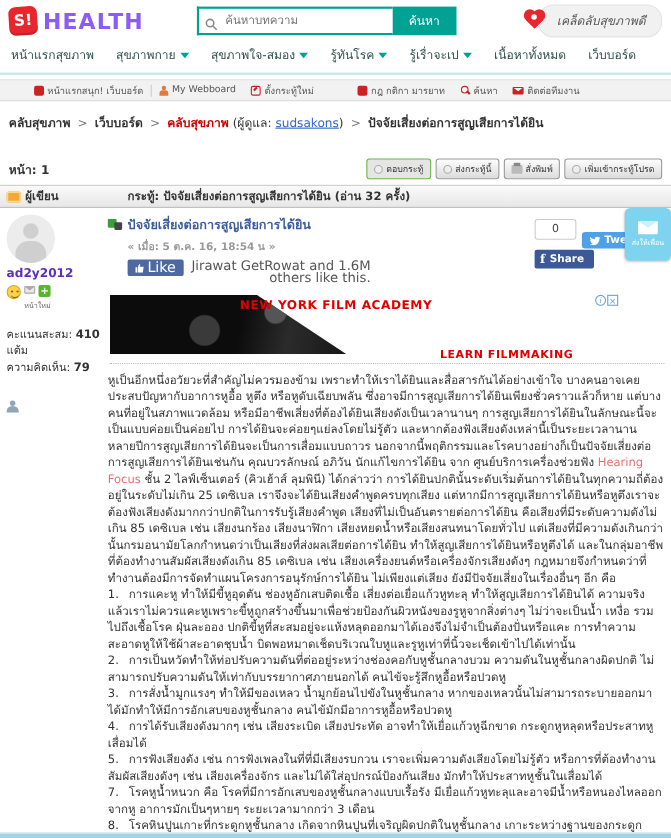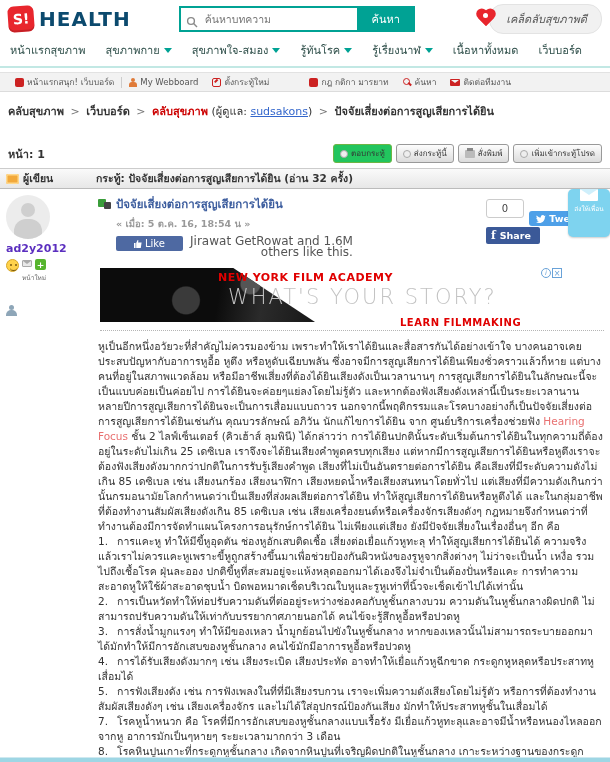--- a/index.html
+++ b/index.html
@@ -11,21 +11,21 @@
   .page { width:610px; height:762px; position:relative; background:#fff; }
 
   
   .site-header { display:flex; align-items:center; padding:5px 8px 4px; height:36px; }
   .logo { display:flex; align-items:center; gap:5px; cursor:pointer; }
   .logo-badge {
     width:26px; height:26px; background:#e8262d; border-radius:6px;
     color:#fff; font-weight:bold; font-size:14px; display:flex; align-items:center;
     justify-content:center; transform:rotate(-4deg); box-shadow:inset 0 -2px 0 rgba(0,0,0,.15);
   }
-  .brand { font-size:20px; font-weight:800; letter-spacing:1px; color:#0c4a6e;text-align:center; }
+  .brand { font-size:20px; font-weight:800; letter-spacing:1px; color:#8b5cf6;text-align:center; }
   .search { display:flex; align-items:center; margin-left:48px; position:relative; }
   .search input {
     width:178px; height:26px; border:2px solid #00a294; border-right:none;
     padding:0 4px 0 24px; font-size:10.5px; color:#444; outline:none;
     font-family:inherit;
   }
   .search .mag { position:absolute; left:7px; top:7px; }
   .search button {
     width:58px; height:26px; background:#00a294; color:#fff; border:none;
     font-size:11px; cursor:pointer; font-family:inherit;
@@ -45,21 +45,21 @@
   }
 
   
   .nav { display:flex; gap:20px; padding:5px 10px 7px; border-bottom:2px solid #c2e8e4; }
   .nav-item { display:flex; align-items:center; gap:4px; font-size:11px; color:#30504b; cursor:pointer; }
   .caret { width:0; height:0; border-left:4px solid transparent; border-right:4px solid transparent; border-top:5px solid #00a294; }
 
   
   .toolbar {
     margin-top:4px; background:#f2f2f2; border-top:1px solid #e2e2e2; border-bottom:1px solid #dcdcdc;
-    height:20px; display:flex; align-items:center; padding:0 8px; font-size:8.5px; color:#555;
+    height:20px; display:flex; align-items:center; padding:0 24px; font-size:8.5px; color:#555;
   }
   .tb-item { display:flex; align-items:center; gap:3px; cursor:pointer; padding:0 7px; white-space:nowrap; }
   .tb-div { width:1px; height:11px; background:#ccc; }
   .tb-gap { width:26px; }
   .ico-sq { width:9px; height:9px; border-radius:2px; background:#cc2222; display:inline-block; }
   .ico-person { width:8px; height:9px; position:relative; }
   .ico-person:before { content:""; position:absolute; left:2px; top:0; width:4px; height:4px; border-radius:50%; background:#e07b39; }
   .ico-person:after { content:""; position:absolute; left:0; top:4px; width:8px; height:5px; border-radius:3px 3px 0 0; background:#e07b39; }
   .ico-new { width:9px; height:9px; border:1.5px solid #cc2222; border-radius:2px; position:relative; }
   .ico-new:after { content:""; position:absolute; left:1px; top:1px; width:4px; height:1.5px; background:#cc2222; transform:rotate(-45deg); }
@@ -79,28 +79,28 @@
   
   .page-row { display:flex; align-items:center; margin:24px 8px 5px; }
   .page-label { font-size:11px; font-weight:bold; }
   .page-actions { margin-left:auto; display:flex; gap:4px; }
   .act-btn {
     display:flex; align-items:center; gap:3px; font-size:8px; color:#333;
     border:1px solid #999; border-radius:3px; padding:2px 6px;
     background:linear-gradient(#fdfdfd,#dcdcdc); cursor:pointer; white-space:nowrap; font-family:inherit;
   }
   .act-btn .dot { width:8px; height:8px; border-radius:50%; background:#eee; border:1px solid #aaa; }
-  .act-btn.reply { background:#22c55e; border-color:#6db544; }
+  .act-btn.reply { background:#e5e5e5; border-color:#6db544; }
   .ico-print { width:10px; height:8px; background:#bbb; border-radius:1px; position:relative; }
   .ico-print:after { content:""; position:absolute; left:2px; top:-2px; width:6px; height:3px; background:#888; }
 
   
   .thread-head {
     display:flex; align-items:center; height:21px; font-size:10.5px; font-weight:bold;
-    background:linear-gradient(#fafafa,#e7e7e7); border-top:1px solid #ccc; border-bottom:1px solid #bbb;
+    background:linear-gradient(#fafafa,#e7e7e7); border-top:1px solid #ccc; border-bottom:1px solid #bbb;gap:20px;
   }
   .th-author { width:96px; display:flex; align-items:center; gap:4px; padding-left:6px; }
   .ico-author { width:13px; height:10px; background:#f2a93b; border-radius:2px; box-shadow:inset 0 0 0 1.5px #ffd98d; }
 
   
   .post-row { display:flex; position:relative; }
   .sidebar { width:96px; padding:6px 4px 0 6px; flex-shrink:0; }
   .avatar { width:44px; height:44px; border-radius:50%; background:#ececec; position:relative; overflow:hidden; }
   .avatar:before { content:""; position:absolute; left:15px; top:8px; width:14px; height:14px; border-radius:50%; background:#cfcfcf; }
   .avatar:after { content:""; position:absolute; left:8px; top:24px; width:28px; height:20px; border-radius:12px 12px 0 0; background:#cfcfcf; }
@@ -122,33 +122,33 @@
   .content { flex:1; padding:6px 4px 0 2px; position:relative; }
   .title-row { display:flex; align-items:center; gap:5px; }
   .title-icon { position:relative; width:13px; height:11px; }
   .title-icon:before { content:""; position:absolute; left:0; top:0; width:8px; height:8px; background:#3a9d3a; border-radius:1px; }
   .title-icon:after { content:""; position:absolute; left:6px; top:3px; width:7px; height:7px; background:#444; border-radius:1px; }
   .post-title { font-size:11.5px; font-weight:bold; color:#3c5d9e; cursor:pointer; }
   .date-line { font-size:9.5px; color:#999; margin:3px 0 0 18px;font-weight:bold; }
   .like-row { display:flex; align-items:flex-start; gap:5px; margin:5px 0 0 18px; }
   .like-btn {
     display:flex; align-items:center; gap:3px; background:#4e69a2; color:#fff;
-    font-size:10px; padding:2px 18px; border-radius:2px; cursor:pointer; height:15px;
+    font-size:13px; padding:2px 7px; border-radius:2px; cursor:pointer; height:15px;
   }
   .like-text { font-size:12px; color:#555; width:165px; line-height:11px;text-align:right; }
 
   .social { position:absolute; top:8px; right:50px; width:110px; height:56px; }
   .tweet-count { position:absolute; right:36px; top:2px; width:38px; height:19px; border:1px solid #ccc; border-radius:3px; background:#fff; font-size:10px; color:#444; display:flex; align-items:center; justify-content:center; }
   .tweet-btn { position:absolute; right:-28px; top:14px; display:flex; align-items:center; gap:3px; background:#4ea0e8; color:#fff; font-size:9.5px; font-weight:bold; border-radius:3px; padding:2px 7px; cursor:pointer; }
   .share-btn { position:absolute; right:20px; top:30px; width:54px; overflow:hidden; display:flex; align-items:center; gap:4px; background:#3b5998; color:#fff; font-size:9.5px; font-weight:bold; padding:2px 5px; border-radius:2px; cursor:pointer; white-space:nowrap; }
   .share-f { font-family:"DejaVu Serif", serif; font-size:11px; }
   .share-badge { position:absolute; right:-40px; top:-4px; width:15px; height:13px; background:#d9d9d9; border-radius:2px; }
   .send-friend {
     position:absolute; top:0px; right:0px; width:42px; height:48px; background:#7ed3ef;
-    border-radius:5px; display:flex; flex-direction:column; align-items:center; 
+    border-radius:5px; display:flex; flex-direction:column; align-items:center; justify-content:center;
     gap:3px; cursor:pointer; box-shadow:0 1px 2px rgba(0,0,0,.2); z-index:5;margin-left:46px;
   }
   .sf-mail { width:18px; height:12px; background:#fff; border-radius:1px; position:relative; }
   .sf-mail:after { content:""; position:absolute; left:0; top:0; border-left:9px solid transparent; border-right:9px solid transparent; border-top:6px solid #cfeffb; }
   .sf-label { font-size:6.5px; color:#fff; }
 
   
   .ad { position:relative; margin:10px 2px 0 2px; height:54px; background:#fff; }
   .ad-photo {
     position:absolute; left:0; top:0; width:215px; height:54px; background:
@@ -212,21 +212,21 @@
       </div>
     <div class="nav-item">
         <span>สุขภาพใจ-สมอง</span>
         <i class="caret"></i>
       </div>
     <div class="nav-item">
         <span>รู้ทันโรค</span>
         <i class="caret"></i>
       </div>
     <div class="nav-item">
-        <span>รู้เรื่ยงนาฬ</span>
+        <span>รู้เรื่าจะเป</span>
         <i class="caret"></i>
       </div>
     <div class="nav-item">
         <span>เนื้อหาทั้งหมด</span>
       </div>
     <div class="nav-item">
         <span>เว็บบอร์ด</span>
       </div>
   </nav>
 
@@ -304,20 +304,25 @@
   <div class="post-row">
     <div class="sidebar">
       <div class="avatar"></div>
       <div class="username">ad2y2012</div>
       <div class="badge-row">
         <span class="smiley"></span>
         <span class="mini-mail"></span>
         <span class="plus-badge">+</span>
       </div>
       <div class="new-label">หน้าใหม่</div>
+      <div class="stats">
+        <div><span>คะแนนสะสม:</span> <b>410</b></div>
+        <div>แต้ม</div>
+        <div><span>ความคิดเห็น:</span> <b>79</b></div>
+      </div>
       <div class="profile-icon"></div>
     </div>
 
     <div class="content">
       <div class="title-row">
         <span class="title-icon"></span>
         <span class="post-title">ปัจจัยเสี่ยงต่อการสูญเสียการได้ยิน</span>
       </div>
       <div class="date-line">« เมื่อ: 5 ต.ค. 16, 18:54 น »</div>
       <div class="like-row">
@@ -345,21 +350,20 @@
         <div class="share-badge"></div>
       </div>
       <div class="send-friend">
         <span class="sf-mail"></span>
         <span class="sf-label">ส่งให้เพื่อน</span>
       </div>
 
       <div class="ad">
         <div class="ad-photo"></div>
         <div class="ad-line1">NEW YORK FILM ACADEMY</div>
-        <div class="ad-line2">WHAT'S YOUR STORY?</div>
         <div class="ad-line3">LEARN FILMMAKING</div>
         <div class="ad-ctrl">
           <span class="ad-i">i</span>
           <span class="ad-x">×</span>
         </div>
       </div>
 
       <div class="dotted-sep"></div>
 
       <div class="post-body">

